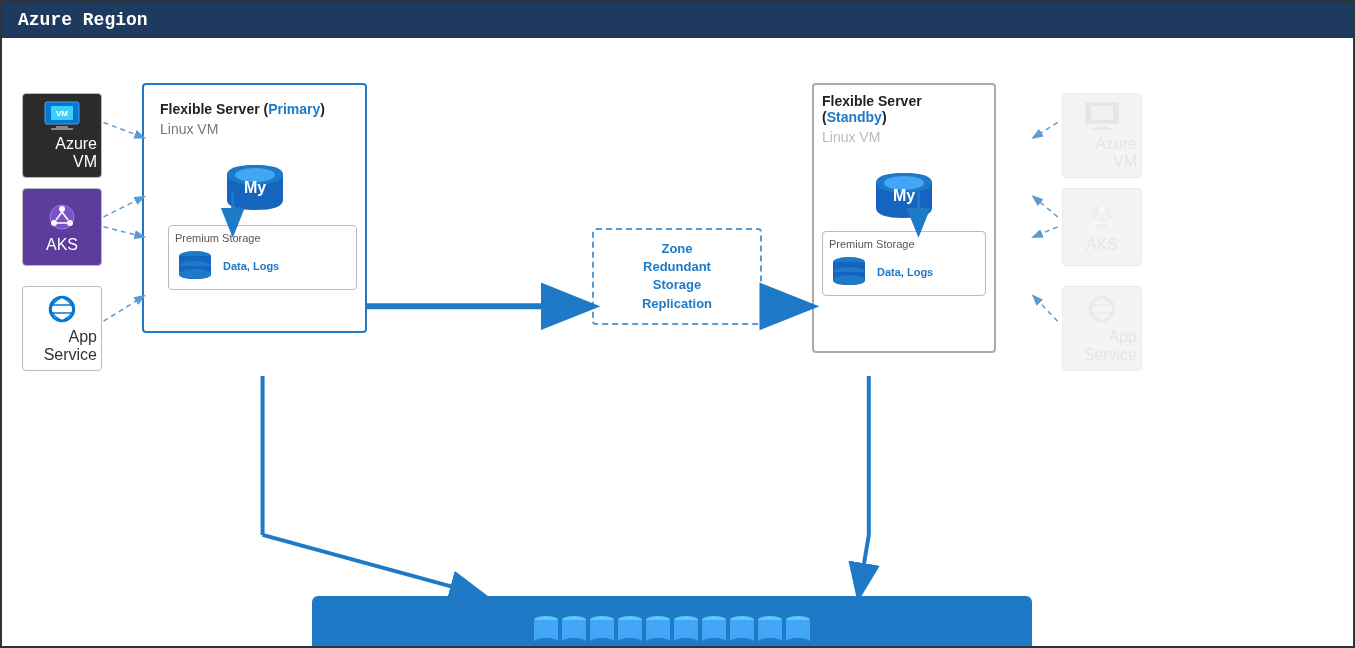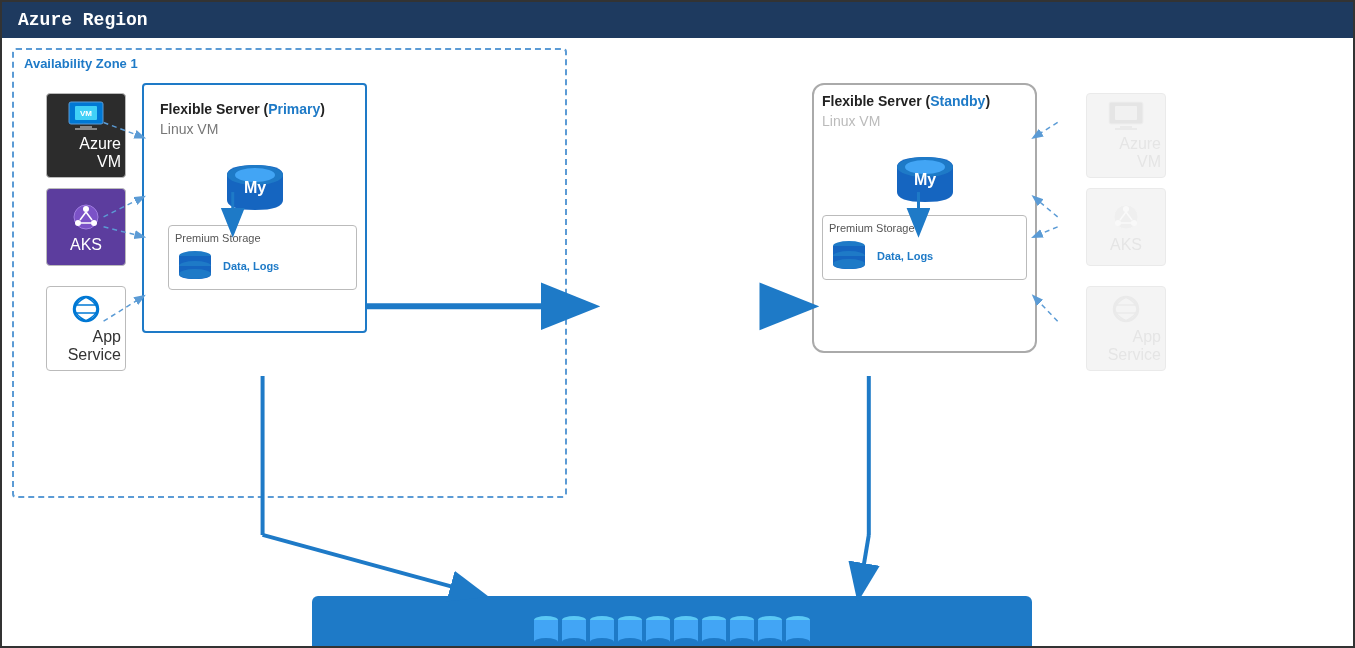--- a/index.html
+++ b/index.html
@@ -67,21 +67,20 @@
       background: white;
       border: 1.5px solid #bbb;
       border-radius: 4px;
       display: flex;
       flex-direction: column;
       align-items: center;
       justify-content: center;
       width: 80px;
       min-height: 78px;
       padding: 6px 4px;
-      margin-left: 24px;
     }
     .icon-item .lbl {
       font-size: 16px;
       margin-top: 3px;
       text-align: right;
       color: #333;
     }
     .icon-item.dark { background: #2c2c2c; }
     .icon-item.dark .lbl { color: white; }
     .icon-item.purple { background: #5c3d9e; }
@@ -170,23 +169,20 @@
 </head>
 <body>
 
 <div class="diagram-container">
   <div class="azure-region-header">
     <span>Azure Region</span>
   </div>
 
   <div class="full-diagram">
 
-    <div class="az1">
-      <span class="zone-title">Availability Zone 1</span>
-    </div>
 
 
     <div class="icon-item dark" style="top:55px;left:20px;">
       <svg width="38" height="32" viewBox="0 0 38 32">
         <rect x="2" y="2" width="34" height="22" rx="2" fill="#0078d4" stroke="#5b9bd5" stroke-width="1"></rect>
         <rect x="8" y="6" width="22" height="14" rx="1" fill="#50e6ff" opacity="0.8"></rect>
         <rect x="13" y="26" width="12" height="3" fill="#888"></rect>
         <rect x="8" y="28" width="22" height="2" fill="#888"></rect>
         <text x="19" y="16" text-anchor="middle" font-size="8" fill="white" font-weight="bold">VM</text>
       </svg>
@@ -240,21 +236,21 @@
             <path d="M4 8 L4 18 Q4 23 20 23 Q36 23 36 18 L36 8" fill="#1565c0"></path>
             <ellipse cx="20" cy="18" rx="16" ry="5" fill="#1e7ac7"></ellipse>
             <path d="M4 18 L4 26 Q4 31 20 31 Q36 31 36 26 L36 18" fill="#1565c0"></path>
             <ellipse cx="20" cy="26" rx="16" ry="5" fill="#1e7ac7"></ellipse>
           </svg>
           <span style="color:#1e7ac7;font-size:11px;font-weight:bold;">Data, Logs</span>
         </div>
       </div>
     </div>
 
-    <div style="position:absolute;top:45px;left:810px;width:225px;height:270px;border:2px solid #aaa;border-radius:12px;padding:8px;">
+    <div style="position:absolute;top:45px;left:810px;width:184px;height:270px;border:2px solid #aaa;border-radius:4px;padding:8px;">
       <div class="server-title">
         <span>Flexible Server (</span><span style="color:#1e7ac7">Standby</span><span>)</span>
       </div>
       <div class="linux-vm" style="color:#bbb;">Linux VM</div>
 
       <div style="display:flex;justify-content:center;margin-top:8px;">
         <svg width="70" height="70" viewBox="0 0 70 70">
           <ellipse cx="35" cy="55" rx="28" ry="8" fill="#1e7ac7" opacity="0.3"></ellipse>
           <path d="M7 30 Q7 20 35 20 Q63 20 63 30 L63 55 Q63 65 35 65 Q7 65 7 55 Z" fill="#1565c0"></path>
           <ellipse cx="35" cy="30" rx="28" ry="10" fill="#1e7ac7"></ellipse>
@@ -304,20 +300,28 @@
     <div class="icon-item ghost" style="top:248px;left:1060px;">
       <svg width="38" height="32" viewBox="0 0 38 32">
         <circle cx="19" cy="16" r="12" fill="none" stroke="#bbb" stroke-width="2.5"></circle>
         <path d="M19 4 Q30 10 30 16 Q30 22 19 28 Q8 22 8 16 Q8 10 19 4Z" fill="none" stroke="#bbb" stroke-width="1.5"></path>
         <line x1="7" y1="12" x2="31" y2="12" stroke="#bbb" stroke-width="1.5"></line>
         <line x1="7" y1="20" x2="31" y2="20" stroke="#bbb" stroke-width="1.5"></line>
       </svg>
       <span class="lbl" style="color:#aaa;">App Service</span>
     </div>
 
+    <div class="zrs-center" style="top:190px;left:590px;">
+      <div class="zrs-text">
+        <span>Zone</span><br>
+        <span>Redundant</span><br>
+        <span>Storage</span><br>
+        <span>Replication</span>
+      </div>
+    </div>
 
     <div class="backup-box" style="bottom:18px;left:310px;width:720px;">
       <div style="display:flex;justify-content:center;gap:4px;margin-top:4px;">
 
         <svg width="280" height="40" viewBox="0 0 280 40">
 
           <g transform="translate(0,0)">
             <ellipse cx="14" cy="8" rx="12" ry="4" fill="#5bc8f5"></ellipse>
             <rect x="2" y="8" width="24" height="22" fill="#42a5f5"></rect>
             <ellipse cx="14" cy="30" rx="12" ry="4" fill="#1e7ac7"></ellipse>

